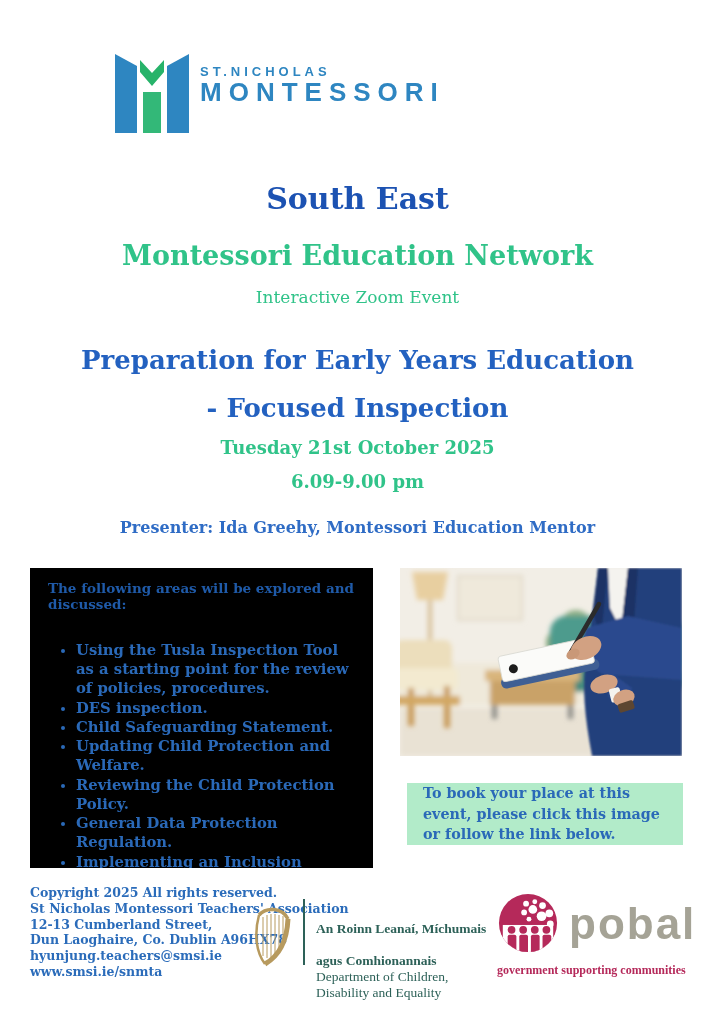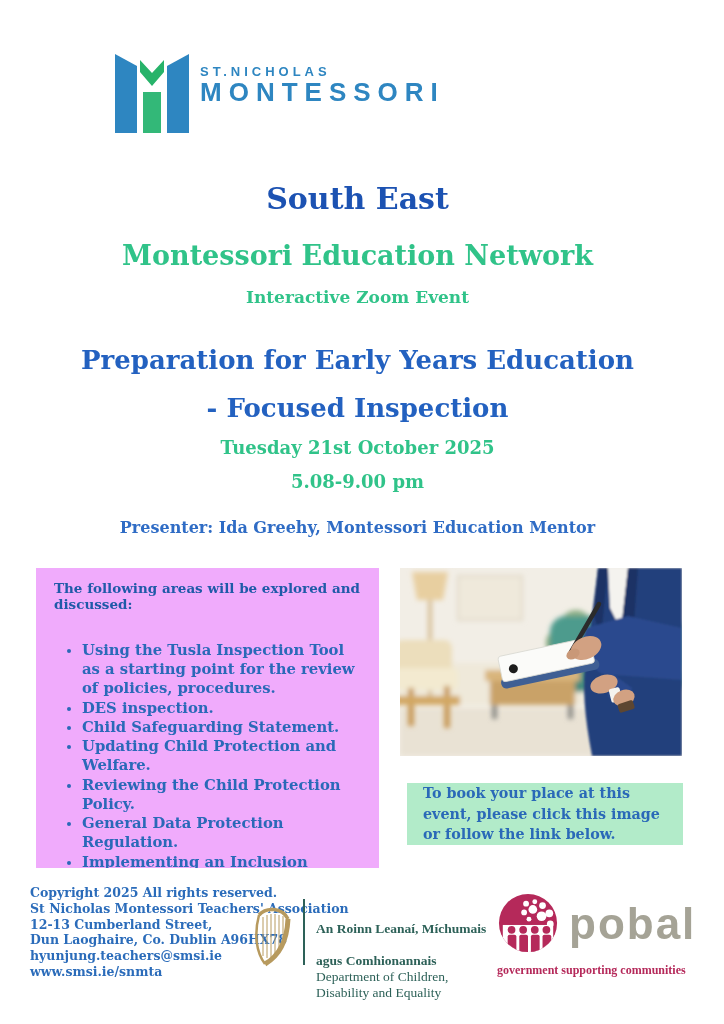--- a/index.html
+++ b/index.html
@@ -13,30 +13,30 @@
   .logo-text { font-family:"Liberation Sans", sans-serif; font-weight:bold; }
   .logo-top { color:#2e86c1; font-size:13px; letter-spacing:4px; margin-top:16px; }
   .logo-main { color:#2e86c1; font-size:26px; letter-spacing:7px; line-height:1.05; }
   .logo-line3 { font-size:13px; margin-top:2px; letter-spacing:0.2px; }
   .logo-assoc { color:#27b36a; }
   .logo-tag { color:#2e86c1; }
   
   .center-line { position:absolute; left:0; width:715px; text-align:center; }
   .region   { top:181px; font-size:30px; font-weight:600; color:#1c52b2; }
   .network  { top:240px; font-size:27px; font-weight:600; color:#30c389; }
-  .event-type { top:287px; font-size:17px; font-weight:700; color:#30c389; }
+  .event-type { top:287px; font-size:17px; font-weight:400; color:#30c389; }
   .title1   { top:345px; font-size:26px; font-weight:600; color:#2361c0; }
   .title2   { top:393px; font-size:26px; font-weight:600; color:#2361c0; }
   .date     { top:437px; font-size:18px; font-weight:600; color:#30c389; }
   .time     { top:471px; font-size:18px; font-weight:600; color:#30c389; }
   .presenter{ top:518px; font-size:16px; font-weight:600; color:#2f6cc5; }
   
   .topics-box {
-    position:absolute; left:36px; top:568px; width:343px; height:300px;
-    background:#f0abfc; padding:12px 14px 10px 18px; overflow:hidden;
+    position:absolute; left:30px; top:568px; width:343px; height:300px;
+    background:#000000; padding:12px 14px 10px 18px; overflow:hidden;
   }
   .topics-intro { font-size:13.5px; font-weight:600; color:#1f5aa8; margin-bottom:28px; }
   .topics-list { margin-left:28px; }
   .topics-list li { font-size:14.8px; font-weight:600; color:#2a69b8; line-height:1.3; }
   .topics-list li::marker { color:#2a69b8; font-size:13px; }
   
   .photo {
     position:absolute; left:400px; top:568px; width:282px; height:188px;
     overflow:hidden; cursor:pointer;
   }
@@ -83,21 +83,21 @@
       <div class="logo-main">MONTESSORI</div>
     </div>
   </div>
 
   <div class="center-line region">South East</div>
   <div class="center-line network">Montessori Education Network</div>
   <div class="center-line event-type">Interactive Zoom Event</div>
   <div class="center-line title1">Preparation for Early Years Education</div>
   <div class="center-line title2">- Focused Inspection</div>
   <div class="center-line date">Tuesday 21st October 2025</div>
-  <div class="center-line time">5.08-9.00 pm</div>
+  <div class="center-line time">6.09-9.00 pm</div>
   <div class="center-line presenter">Presenter: Ida Greehy, Montessori Education Mentor</div>
 
   <div class="topics-box">
     <div class="topics-intro">The following areas will be explored and discussed:</div>
     <ul class="topics-list">
         <li>Using the Tusla Inspection Tool as a starting point for the review of policies, procedures.</li>
         <li>DES inspection.</li>
         <li>Child Safeguarding Statement.</li>
         <li>Updating Child Protection and Welfare.</li>
         <li>Reviewing the Child Protection Policy.</li>

